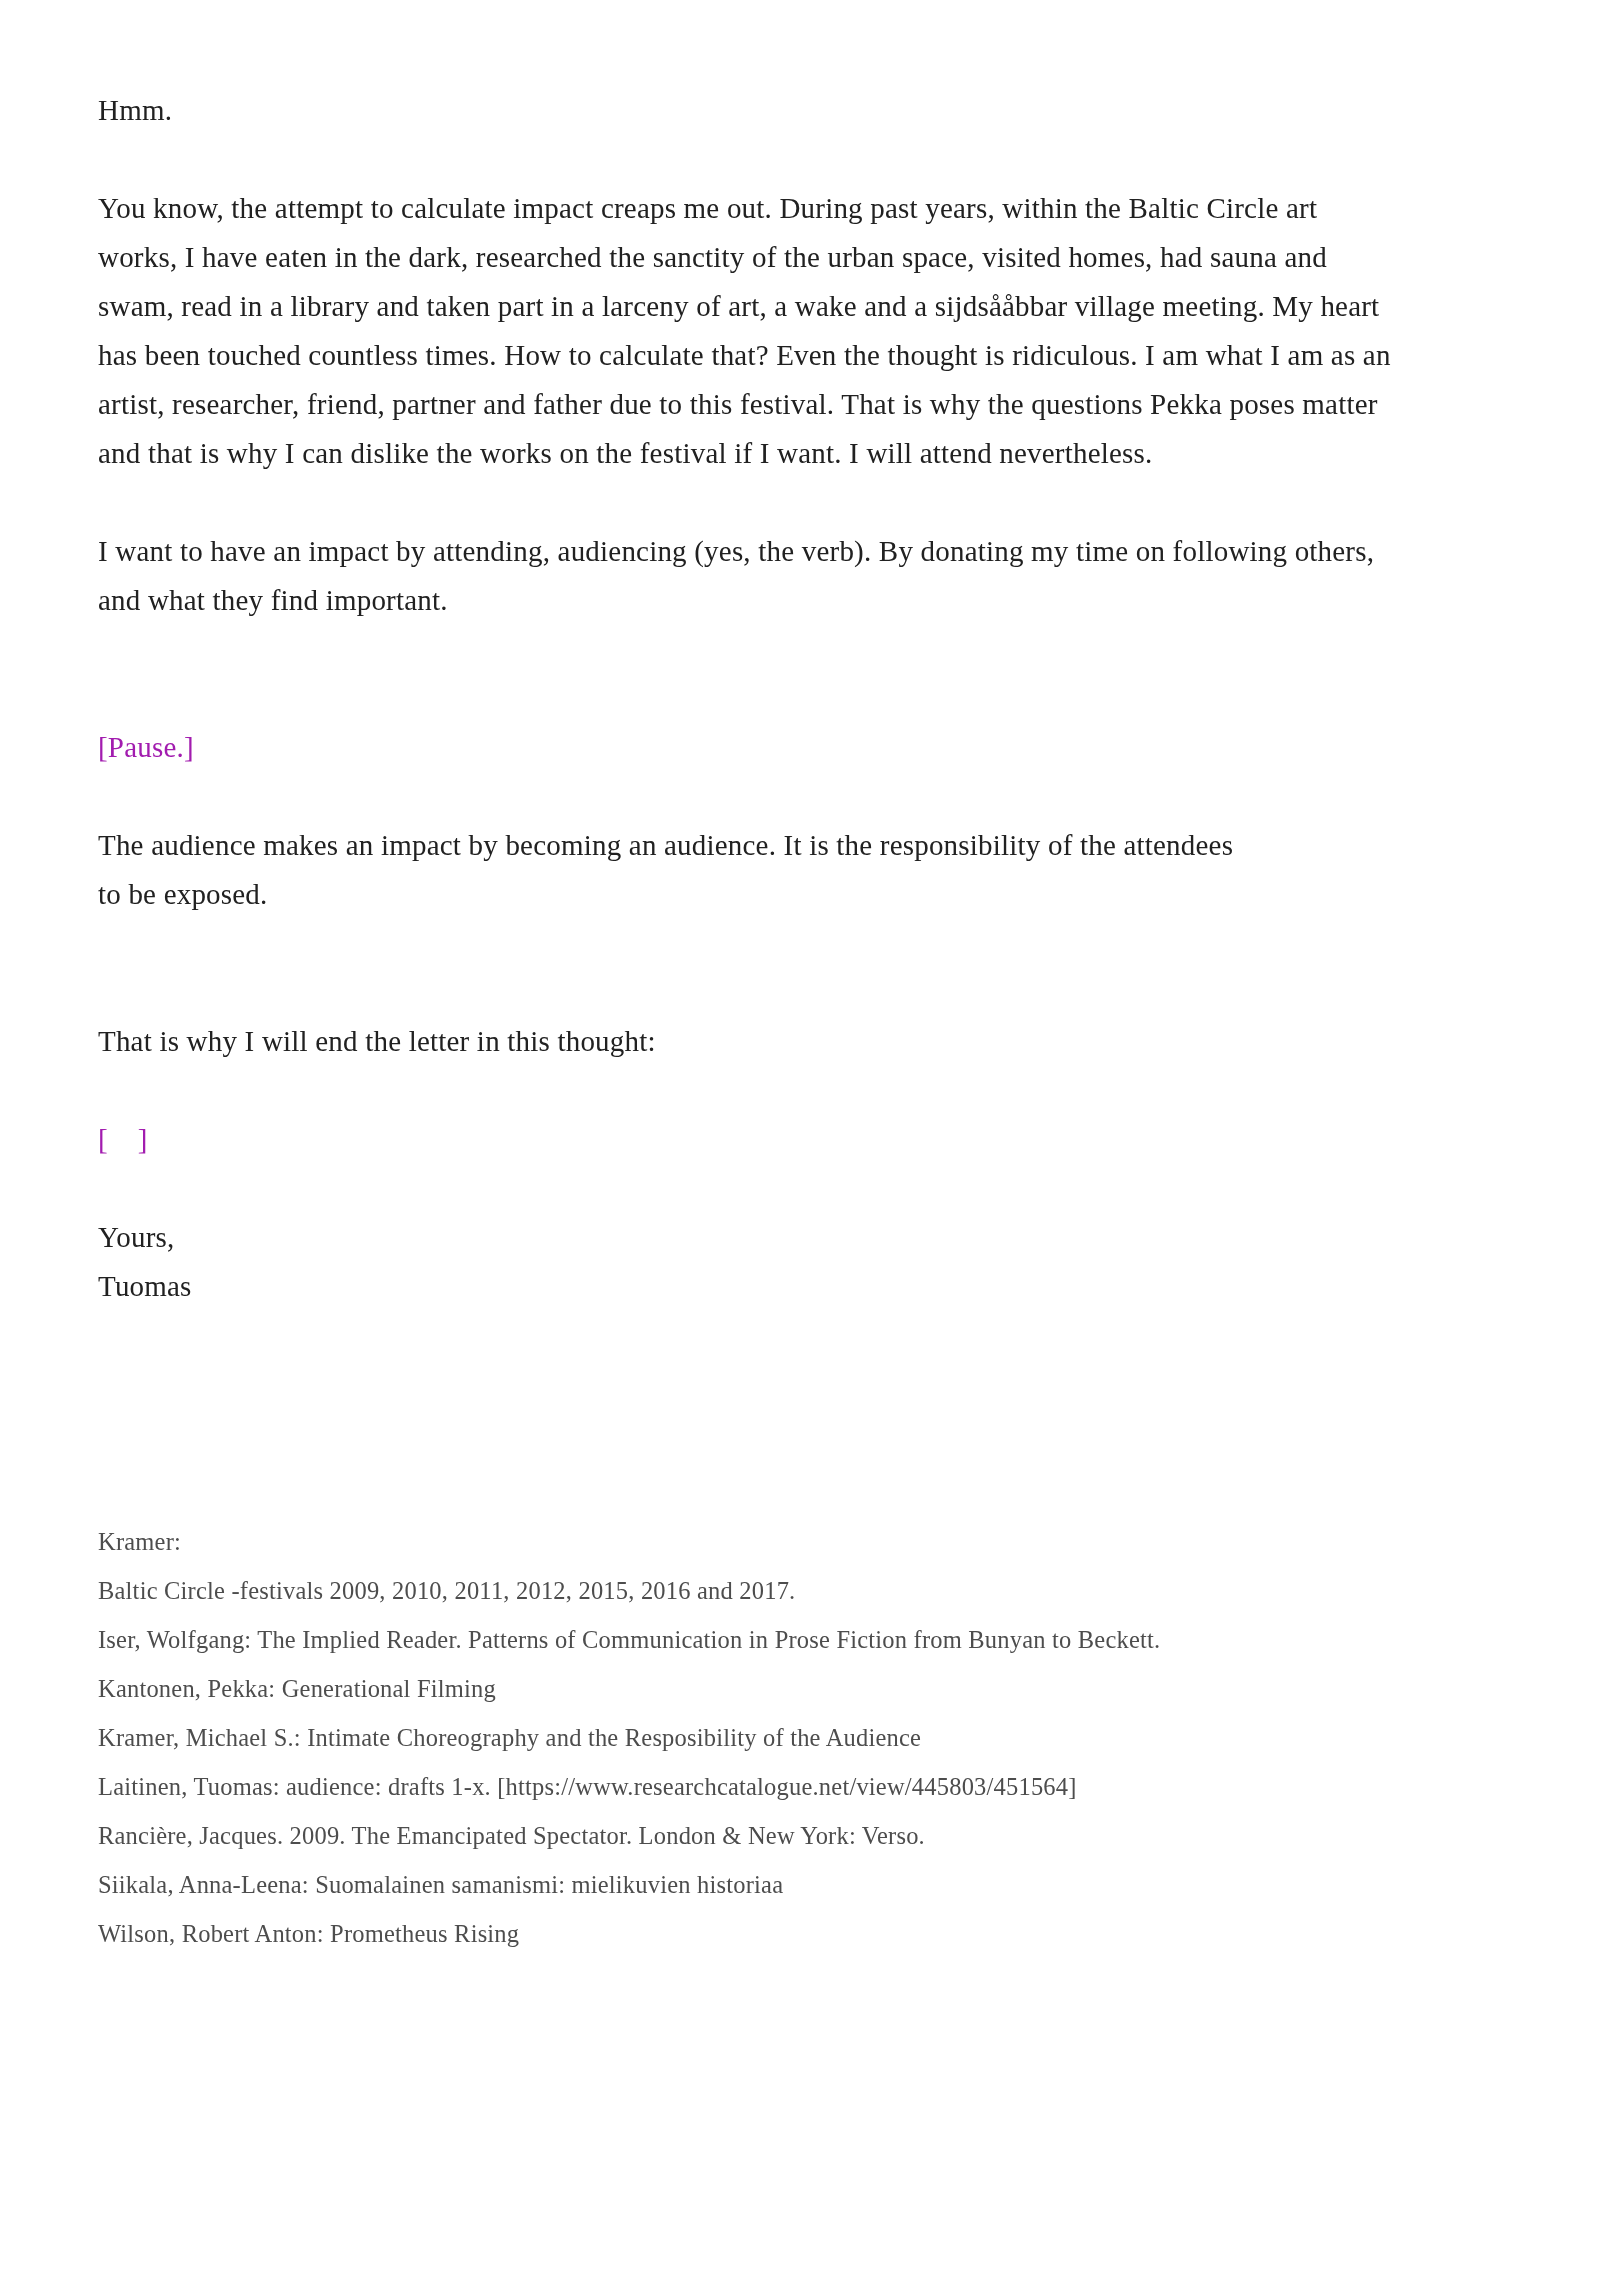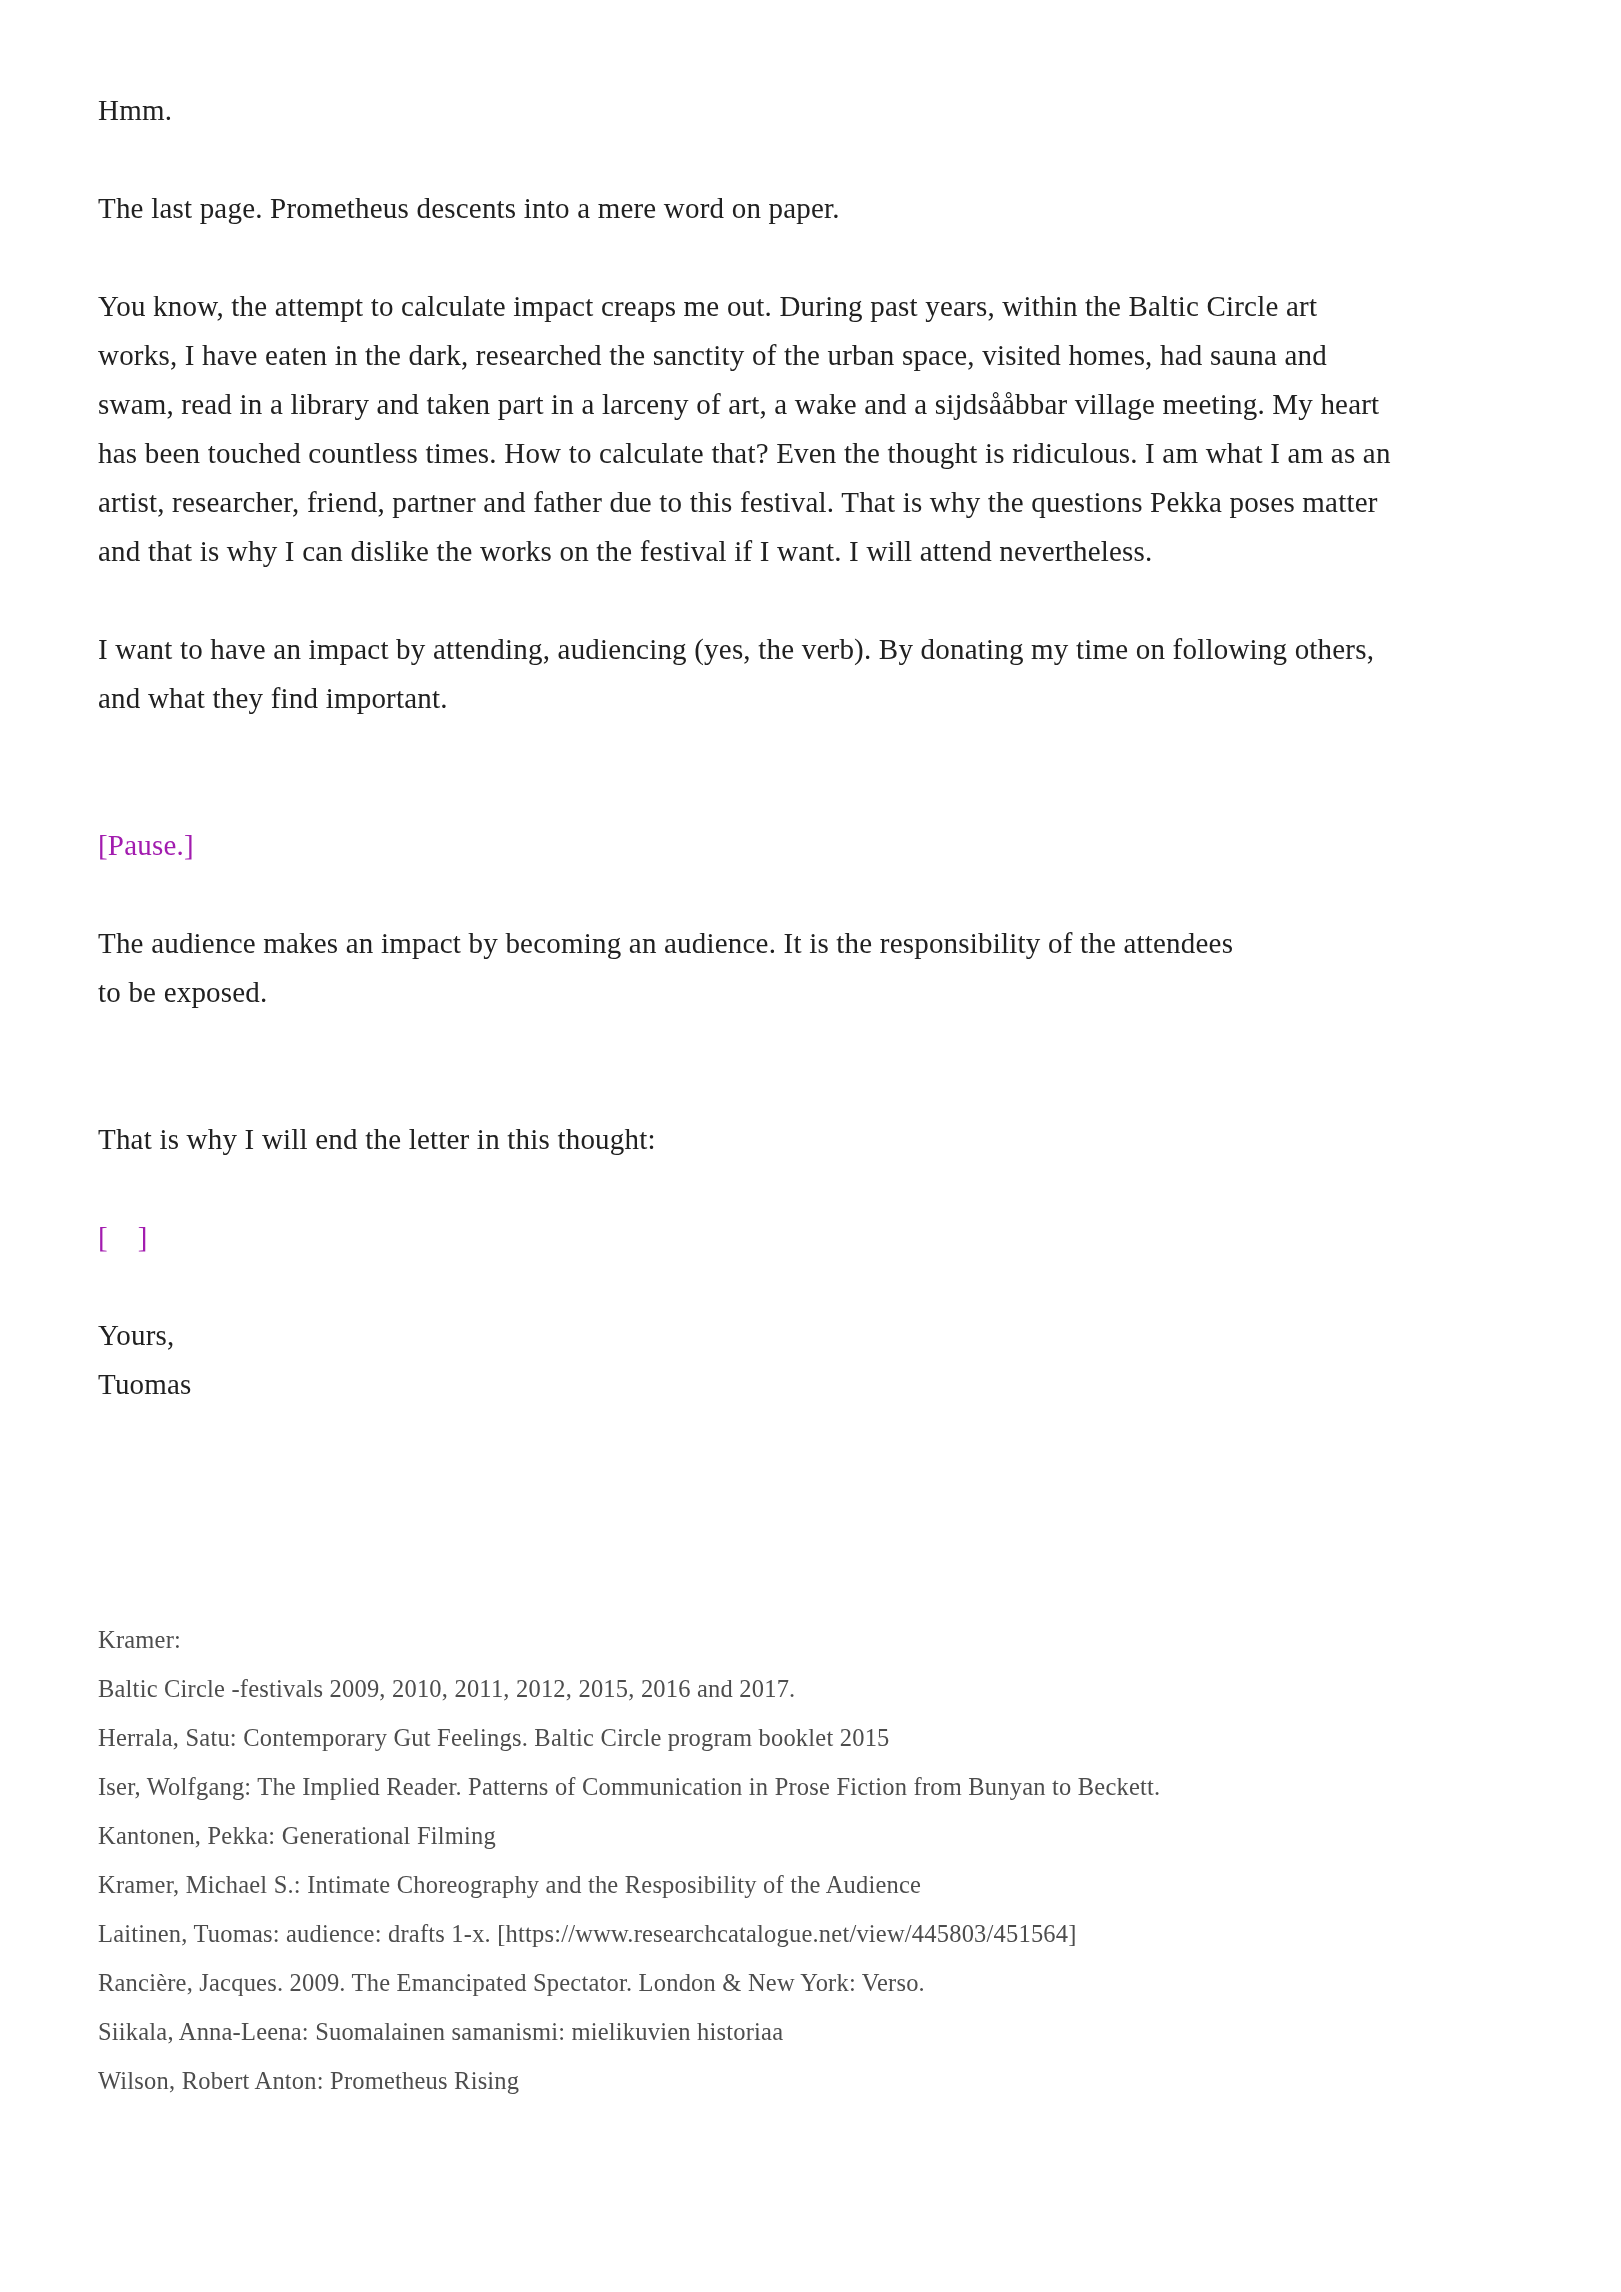--- a/index.html
+++ b/index.html
@@ -41,21 +41,20 @@
     letter-spacing: 0.2px;
   }
 </style>
 </head>
 <body>
 
 <div class="page">
   <div class="content">
 
     <p class="body-text">Hmm.</p>
-    <p class="body-text mt-1">The last page. Prometheus descents into a mere word on paper.</p>
     <p class="body-text mt-1">You know, the attempt to calculate impact creaps me out. During past years, within the Baltic Circle art
 works, I have eaten in the dark, researched the sanctity of the urban space, visited homes, had sauna and
 swam, read in a library and taken part in a larceny of art, a wake and a sijdsååbbar village meeting. My heart
 has been touched countless times. How to calculate that? Even the thought is ridiculous. I am what I am as an
 artist, researcher, friend, partner and father due to this festival. That is why the questions Pekka poses matter
 and that is why I can dislike the works on the festival if I want. I will attend nevertheless.</p>
     <p class="body-text mt-1">I want to have an impact by attending, audiencing (yes, the verb). By donating my time on following others,
 and what they find important.</p>
 
     <p class="body-text red mt-2">[Pause.]</p>
@@ -65,21 +64,20 @@
     <p class="body-text mt-2">That is why I will end the letter in this thought:</p>
 
     <p class="body-text red mt-1">[    ]</p>
 
     <p class="body-text mt-1">Yours,
 Tuomas</p>
 
     <div class="sources">
       <p class="source-line">Kramer:</p>
       <p class="source-line">Baltic Circle -festivals 2009, 2010, 2011, 2012, 2015, 2016 and 2017.</p>
-      <p class="source-line">Herrala, Satu: Contemporary Gut Feelings. Baltic Circle program booklet 2015</p>
       <p class="source-line">Iser, Wolfgang: The Implied Reader. Patterns of Communication in Prose Fiction from Bunyan to Beckett.</p>
       <p class="source-line">Kantonen, Pekka: Generational Filming</p>
       <p class="source-line">Kramer, Michael S.: Intimate Choreography and the Resposibility of the Audience</p>
       <p class="source-line">Laitinen, Tuomas: audience: drafts 1-x. [https://www.researchcatalogue.net/view/445803/451564]</p>
       <p class="source-line">Rancière, Jacques. 2009. The Emancipated Spectator. London &amp; New York: Verso.</p>
       <p class="source-line">Siikala, Anna-Leena: Suomalainen samanismi: mielikuvien historiaa</p>
       <p class="source-line">Wilson, Robert Anton: Prometheus Rising</p>
     </div>
 
   </div>

